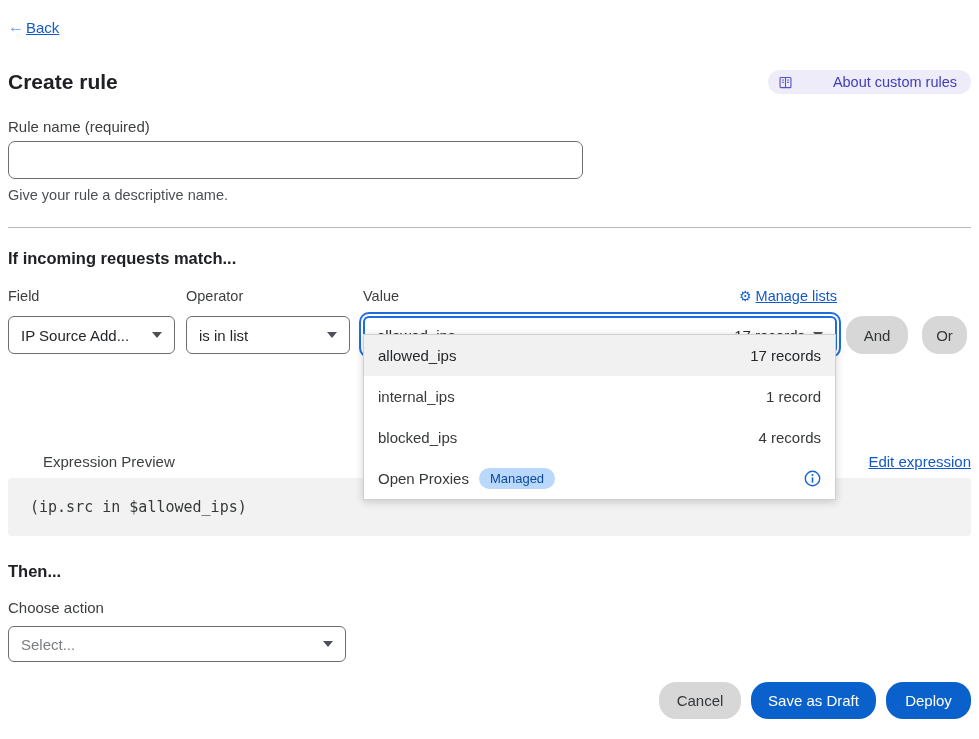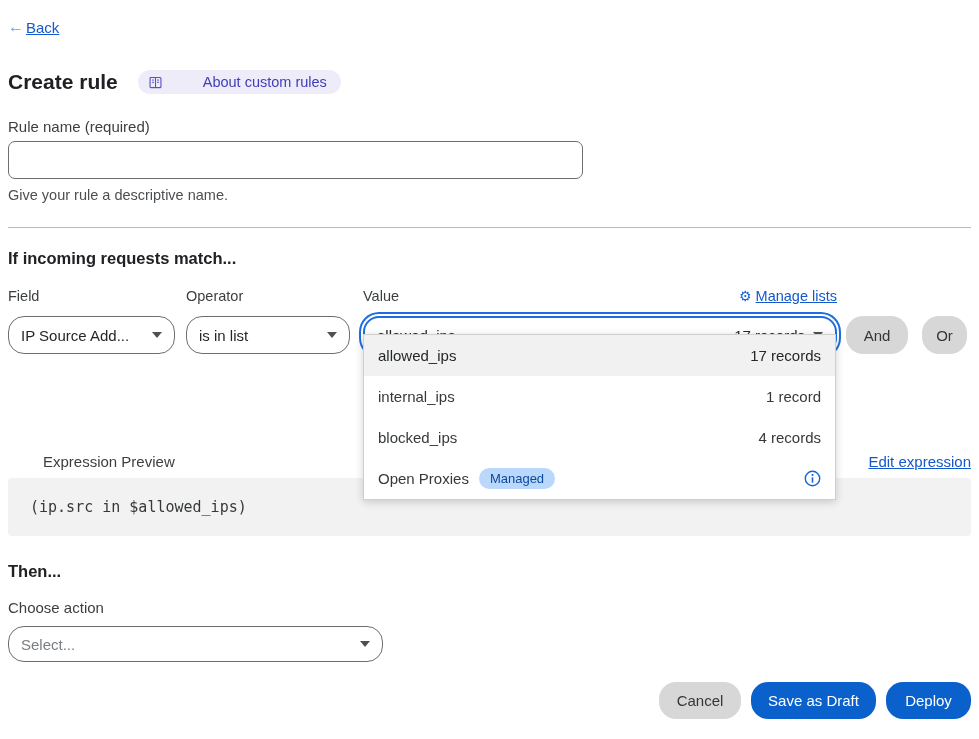--- a/index.html
+++ b/index.html
@@ -6,40 +6,40 @@
   html,body { width: 979px; height: 739px; background:#fff; overflow:hidden;
     font-family: "Liberation Sans", sans-serif; color:#36393a; }
   .page { padding: 18px 8px 0 8px; width: 979px; }
 
   
   .back-row { height:20px; }
   .back-link { font-size:15px; text-decoration:none; display:inline-flex; align-items:center; gap:2px; cursor:pointer; }
   .back-arrow { color:#6d9ae6; font-size:16px; }
   .back-text { color:#1459cb; text-decoration:underline; font-size:15px; }
 
-  .title-row { margin-top:30px; display:flex; align-items:center; gap:20px; height:28px; }
+  .title-row { margin-top:30px; display:flex; align-items:center; gap:20px; height:28px;justify-content:space-between; }
   .page-title { font-size:21px; font-weight:bold; color:#202124; }
   .about-pill { display:inline-flex; align-items:center; gap:8px; background:#efecfa;
     border-radius:14px; padding:4px 14px 4px 10px; cursor:pointer; }
   .about-pill .txt { color:#3f3db8; font-size:14.5px;margin-left:32px; }
 
   
   .field-label { margin-top:22px; font-size:15px; color:#3c3f41; }
   .rule-input { margin-top:6px; width:575px; height:38px; border:1px solid #6e6e6e; border-radius:7px;
     font-size:15px; padding:0 12px; outline:none; background:#fff; display:block; }
   .helper { margin-top:8px; font-size:14.5px; color:#4c4f52; height:18px; }
 
   .divider { margin-top:22px; border-0; border:none; border-top:1px solid #b9b9b9; height:0; width:963px; }
 
   .section-heading { margin-top:21px; font-size:16.5px; font-weight:bold; color:#202124; height:20px; }
 
   
   .cond-row { margin-top:19px; display:flex; align-items:flex-start; }
   .col-label { font-size:14.5px; color:#3c3f41; height:19px; margin-bottom:9px; }
-  .select { height:38px; border:1px solid #6e6e6e; border-radius:16px; background:#fff; display:flex;
+  .select { height:38px; border:1px solid #6e6e6e; border-radius:6px; background:#fff; display:flex;
     align-items:center; justify-content:space-between; padding:0 12px; font-size:15px; color:#24272a; cursor:pointer; }
   .chev { width:0; height:0; border-left:5px solid transparent; border-right:5px solid transparent;
     border-top:6px solid #4d5156; margin-left:8px; flex:0 0 auto; }
   .col-field { width:167px; }
   .col-operator { width:164px; margin-left:11px; }
   .col-value { width:474px; margin-left:13px; position:relative; }
   .value-label-row { display:flex; justify-content:space-between; align-items:flex-start; height:19px; margin-bottom:9px; }
   .manage-link { display:inline-flex; align-items:center; gap:4px; cursor:pointer; font-size:14.5px; }
   .gear-icon { color:#1663d9; font-size:14px; line-height:1; }
   .manage-text { color:#1459cb; text-decoration:underline; }
@@ -65,21 +65,21 @@
   .expr-label-row { margin-top:97px; display:flex; justify-content:space-between; align-items:center; height:20px; width:963px; }
   .expr-label { font-size:15px; color:#3c3f41;margin-left:35px; }
   .edit-link { font-size:15px; color:#1459cb; text-decoration:underline; cursor:pointer; }
   .expr-box { margin-top:7px; width:963px; height:58px; background:#f2f2f2; border-radius:4px;
     display:flex; align-items:center; padding:0 22px; }
   .expr-code { font-family:"DejaVu Sans Mono", monospace; font-size:15px; color:#36393a; }
 
   
   .then-heading { margin-top:26px; font-size:16.5px; font-weight:bold; color:#202124; height:21px; }
   .action-label { margin-top:16px; font-size:15px; color:#3c3f41; height:19px; }
-  .action-select { margin-top:8px; width:375px; height:36px; }
+  .action-select { margin-top:8px; width:338px; height:36px; }
   .placeholder { color:#7a7e82; }
 
   
   .footer { margin-top:20px; width:963px; display:flex; justify-content:flex-end; gap:10px; }
   .btn-blue { background:#0b61cb; color:#fff; }
   .cancel-btn { width:82px; height:37px; }
   .save-btn { width:125px; height:37px; }
   .deploy-btn { width:85px; height:37px; }
 </style>
 </head>

